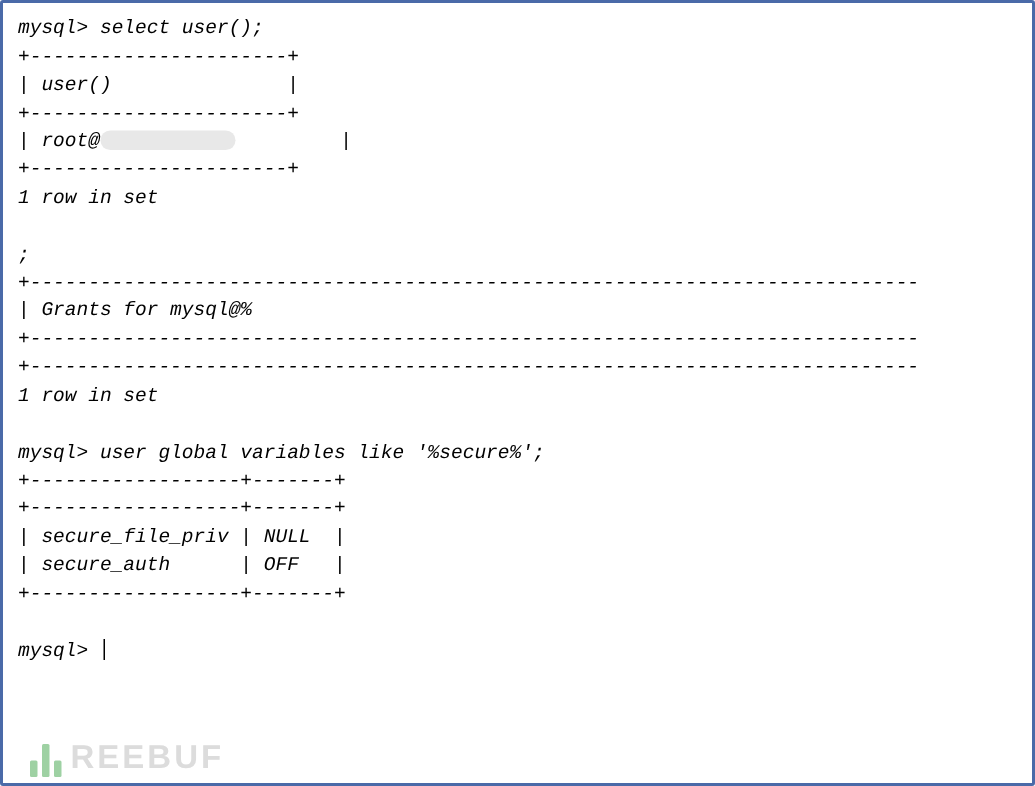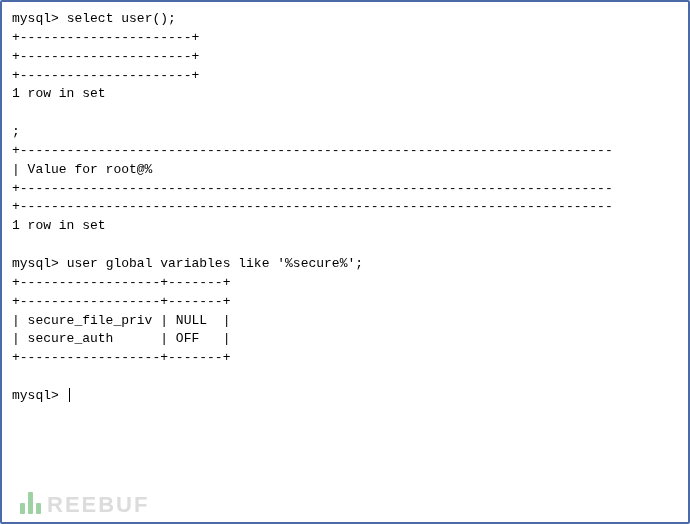--- a/index.html
+++ b/index.html
@@ -16,20 +16,21 @@
       color: #000000;
       padding: 8px 10px;
       position: relative;
       overflow: hidden;
       border: 2px solid #4a6aa8;
       border-radius: 2px;
     }
     .line {
       white-space: pre;
       line-height: 1.45;
+      font-style: italic;
     }
     .redacted {
       display: inline-block;
       width: 90px;
       height: 13px;
       background: #e8e8e8;
       vertical-align: middle;
       border-radius: 7px;
     }
     .cursor {
@@ -44,21 +45,21 @@
       position: absolute;
       bottom: 4px;
       left: 18px;
       font-family: Arial, sans-serif;
       font-size: 22px;
       font-weight: 700;
       letter-spacing: 2px;
       color: #dcdcdc;
       user-select: none;
       display: flex;
-      align-items: flex-start;
+      align-items: flex-end;
       gap: 6px;
     }
     .watermark-logo {
       display: inline-flex;
       gap: 3px;
     }
     .watermark-logo .bar {
       display: inline-block;
       width: 5px;
       height: 22px;
@@ -69,27 +70,29 @@
       height: 11px;
       align-self: flex-end;
     }
   </style>
 </head>
 <body>
 
 <div>
   <div class="line"><span>mysql&gt;</span> <span>select user();</span></div>
   <div class="line">+----------------------+</div>
+  <div class="line">| user()               |</div>
   <div class="line">+----------------------+</div>
+  <div class="line"><span>| root@</span><span class="redacted"></span><span>         |</span></div>
   <div class="line">+----------------------+</div>
   <div class="line">1 row in set</div>
   <div class="line"> </div>
   <div class="line">;</div>
   <div class="line">+----------------------------------------------------------------------------</div>
-  <div class="line">| Value for root@%</div>
+  <div class="line">| Grants for mysql@%</div>
   <div class="line">+----------------------------------------------------------------------------</div>
   <div class="line">+----------------------------------------------------------------------------</div>
   <div class="line">1 row in set</div>
   <div class="line"> </div>
   <div class="line"><span>mysql&gt;</span> <span>user global variables like '%secure%';</span></div>
   <div class="line">+------------------+-------+</div>
   <div class="line">+------------------+-------+</div>
   <div class="line">| secure_file_priv | NULL  |</div>
   <div class="line">| secure_auth      | OFF   |</div>
   <div class="line">+------------------+-------+</div>

